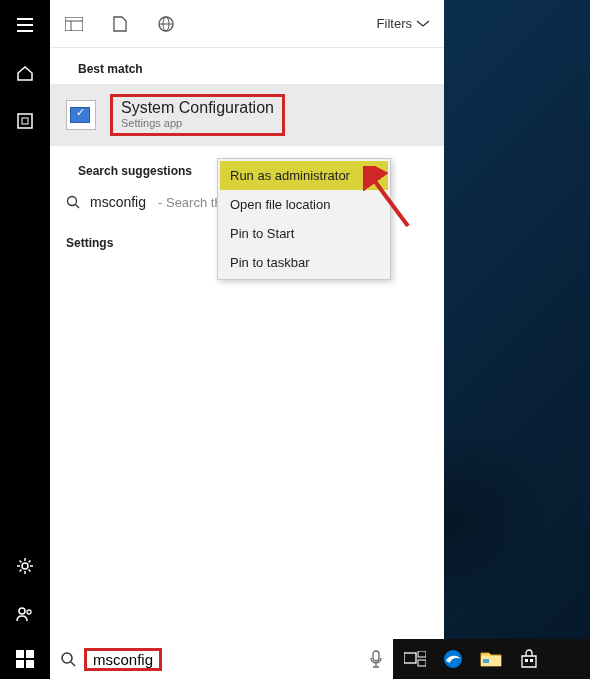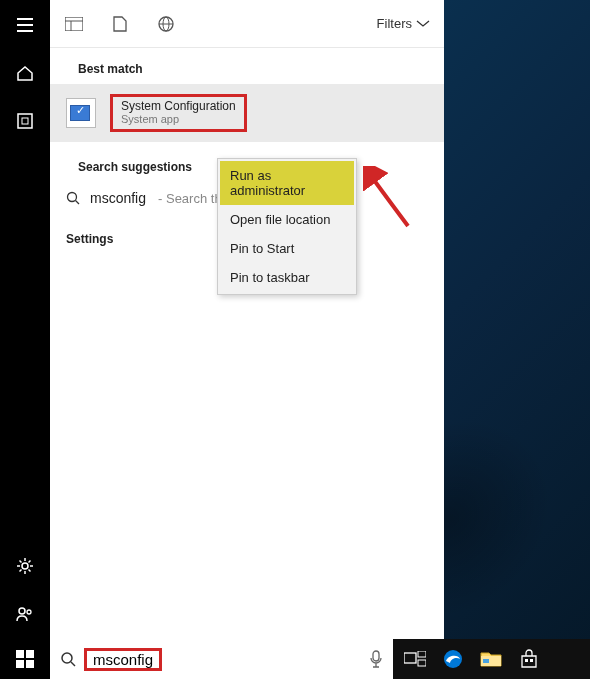--- a/index.html
+++ b/index.html
@@ -106,21 +106,21 @@
       position: absolute;
       left: 9px; top: 5px;
       color: #fff;
       font-size: 11px;
     }
     .best-match-text {
       border: 3px solid #d02626;
       padding: 2px 8px 4px;
       background: #eaeaea;
     }
-    .best-match-text .title { font-size: 12px; color: #222; }
+    .best-match-text .title { font-size: 16px; color: #222; }
     .best-match-text .subtitle { font-size: 11px; color: #777; }
 
     .section-label.search-sug { padding-top: 18px; }
 
     .web-suggestion {
       padding: 8px 16px;
       display: flex; align-items: center; gap: 10px;
       font-size: 14px;
       color: #222;
     }
@@ -131,21 +131,21 @@
       font-size: 12px;
       font-weight: 600;
       color: #222;
     }
 
     
     .context-menu {
       position: absolute;
       left: 217px;
       top: 158px;
-      width: 140px;
+      width: 174px;
       background: #f2f2f2;
       border: 1px solid #ccc;
       box-shadow: 2px 2px 6px rgba(0,0,0,0.2);
       padding: 2px;
     }
     .menu-item {
       padding: 7px 10px;
       font-size: 13px;
       color: #222;
       cursor: pointer;
@@ -275,21 +275,21 @@
         </svg>
     </div>
   </div>
 
   <div class="section-label">Best match</div>
 
   <div class="best-match-item">
     <div class="app-icon"></div>
     <div class="best-match-text">
       <div class="title">System Configuration</div>
-      <div class="subtitle">System app</div>
+      <div class="subtitle">Settings app</div>
     </div>
   </div>
 
   <div class="section-label search-sug">Search suggestions</div>
 
   <div class="web-suggestion">
     <svg width="14" height="14" viewBox="0 0 14 14">
         <circle cx="6" cy="6" r="4.5" fill="none" stroke="#333" stroke-width="1.3"></circle>
         <line x1="9.5" y1="9.5" x2="13" y2="13" stroke="#333" stroke-width="1.3"></line>
       </svg>

